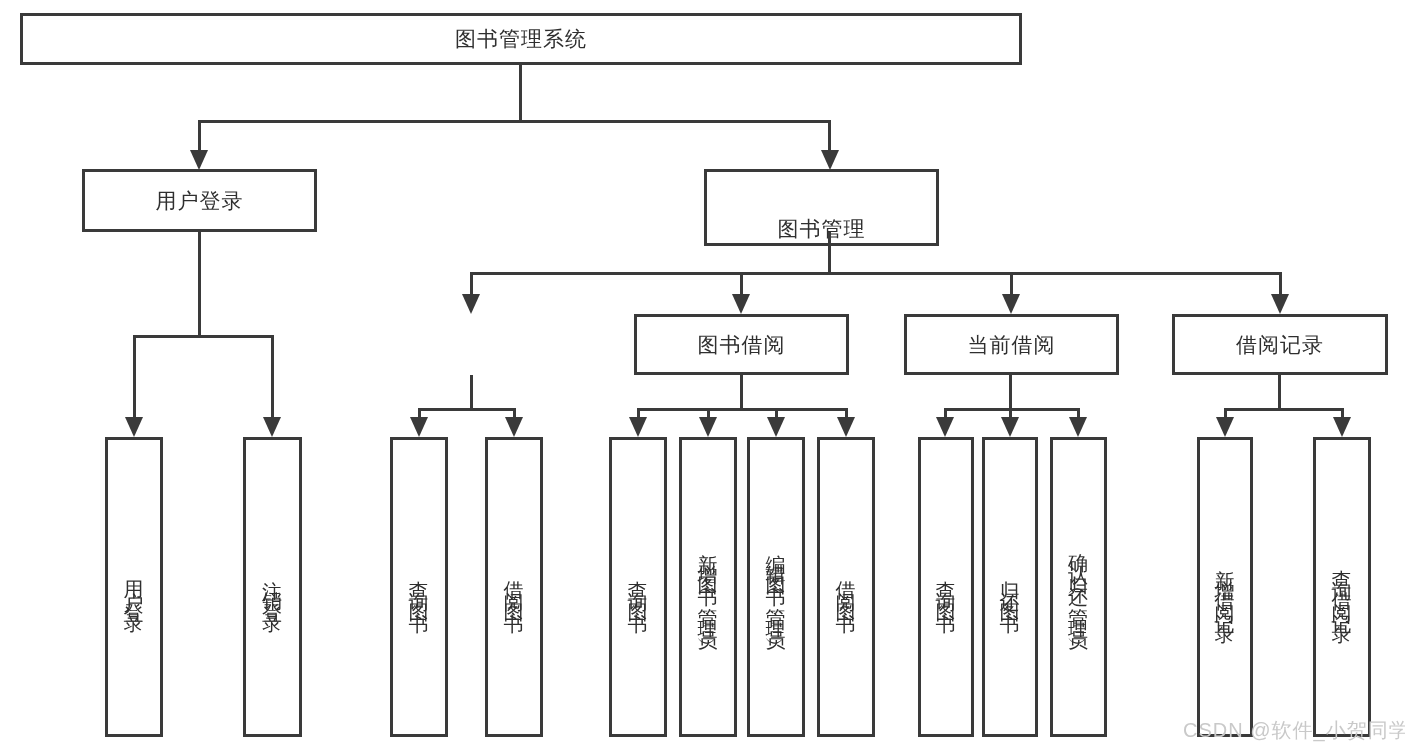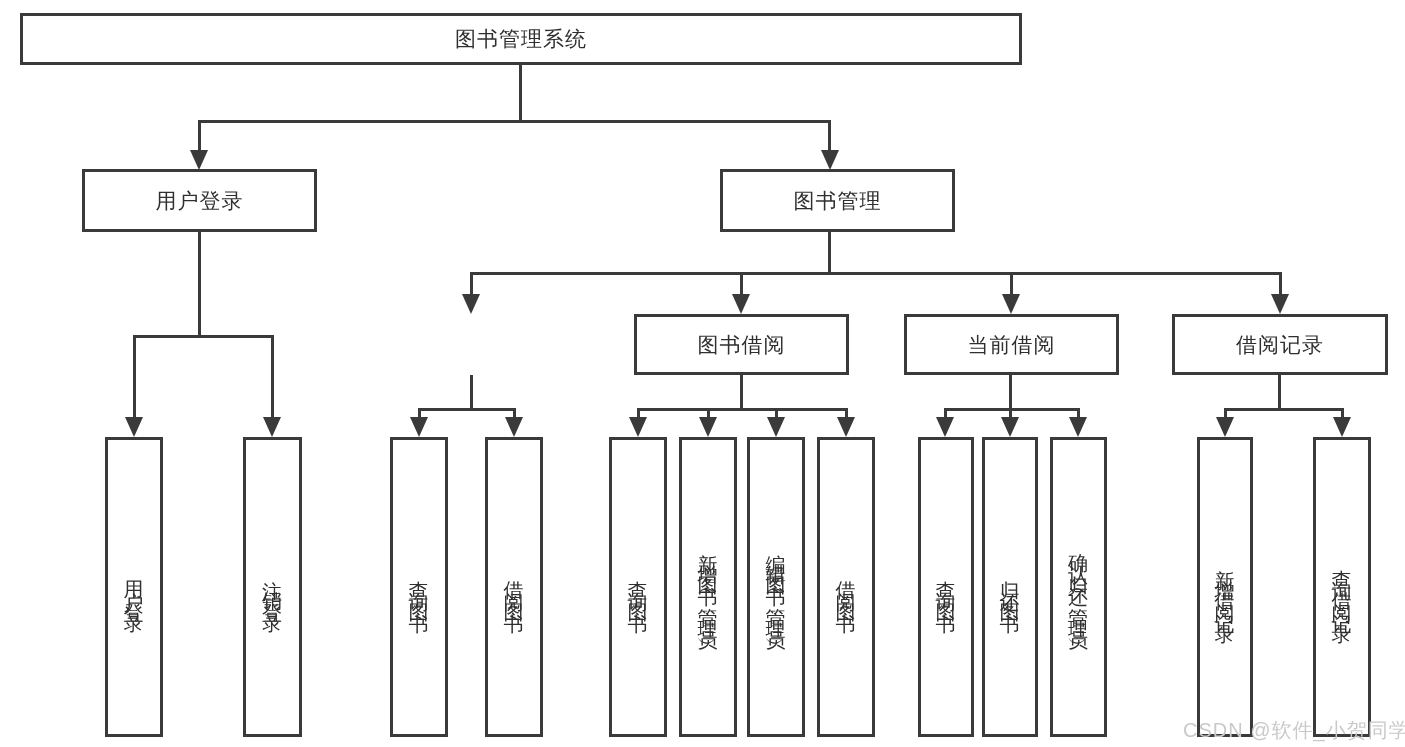--- a/index.html
+++ b/index.html
@@ -64,21 +64,21 @@
   <div class="vline" style="left:519px; top:65px;  height:55px;"></div>
   <div class="hline" style="left:198px; top:120px; width:633px;"></div>
   <div class="vline" style="left:198px; top:120px; height:32px;"></div>
   <div class="arrow" style="left:190px; top:150px;"></div>
   <div class="vline" style="left:828px; top:120px; height:32px;"></div>
   <div class="arrow" style="left:821px; top:150px;"></div>
 
   <div class="box" style="left:82px;  top:169px; width:235px; height:63px;">
     <span class="hlabel">用户登录</span>
   </div>
-  <div class="box" style="left:720px; top:169px; width:235px; height:63px;">
+  <div class="box" style="left:704px; top:169px; width:235px; height:77px;align-items:flex-end;">
     <span class="hlabel">图书管理</span>
   </div>
 
   <div class="vline" style="left:198px; top:232px; height:103px;"></div>
   <div class="hline" style="left:133px; top:335px; width:141px;"></div>
   <div class="vline" style="left:133px; top:335px; height:84px;"></div>
   <div class="arrow" style="left:125px; top:417px;"></div>
   <div class="vline" style="left:271px; top:335px; height:84px;"></div>
   <div class="arrow" style="left:263px; top:417px;"></div>
 

